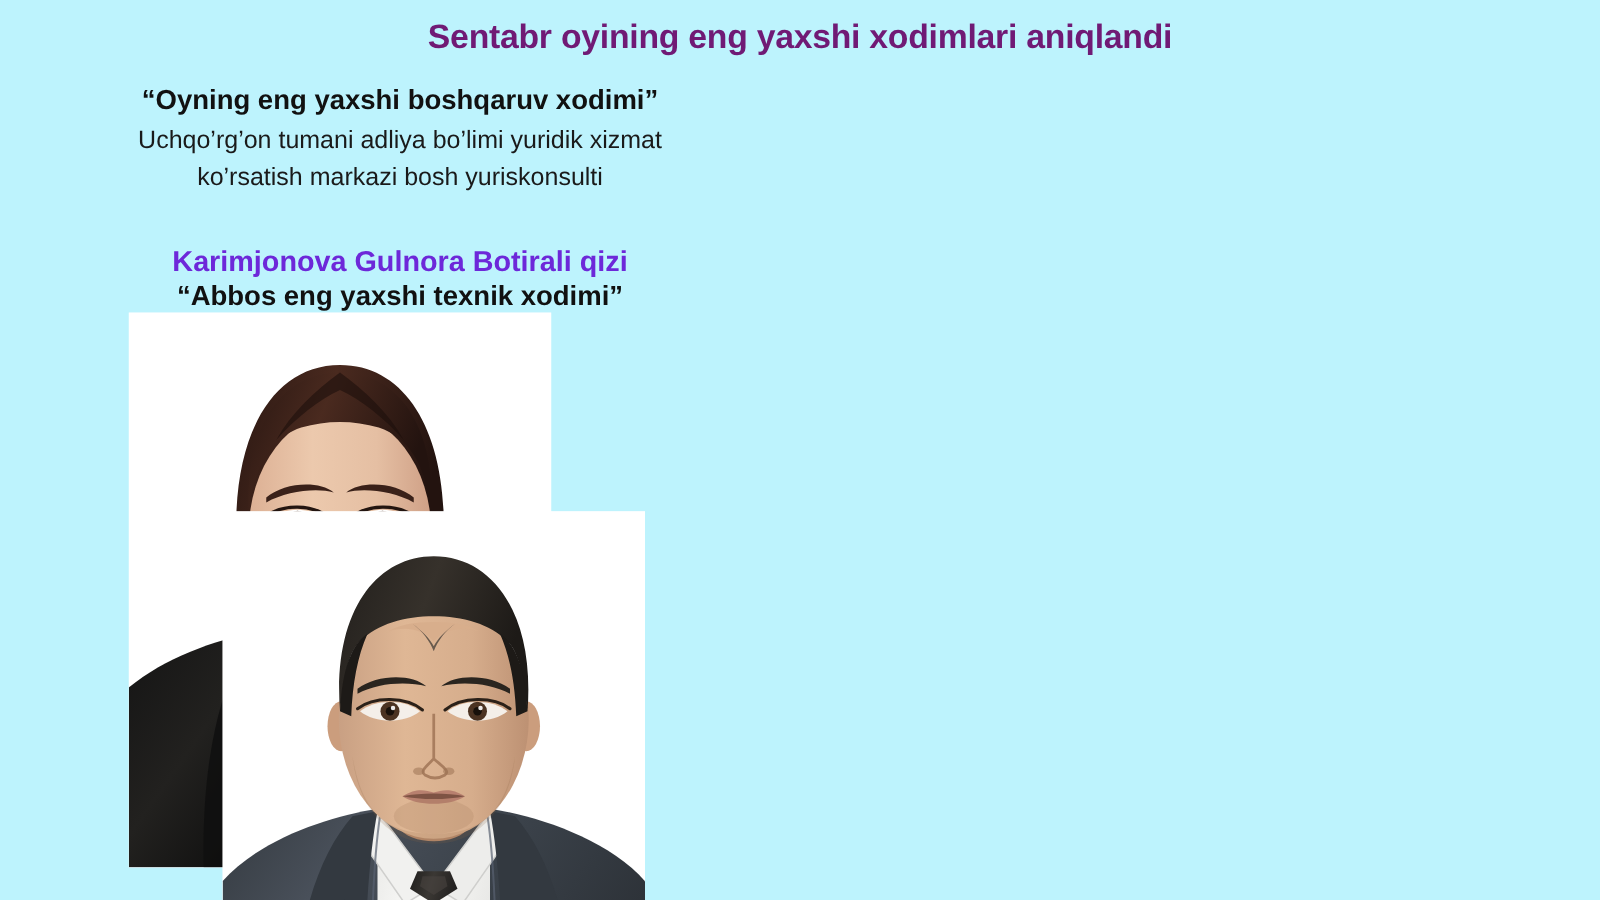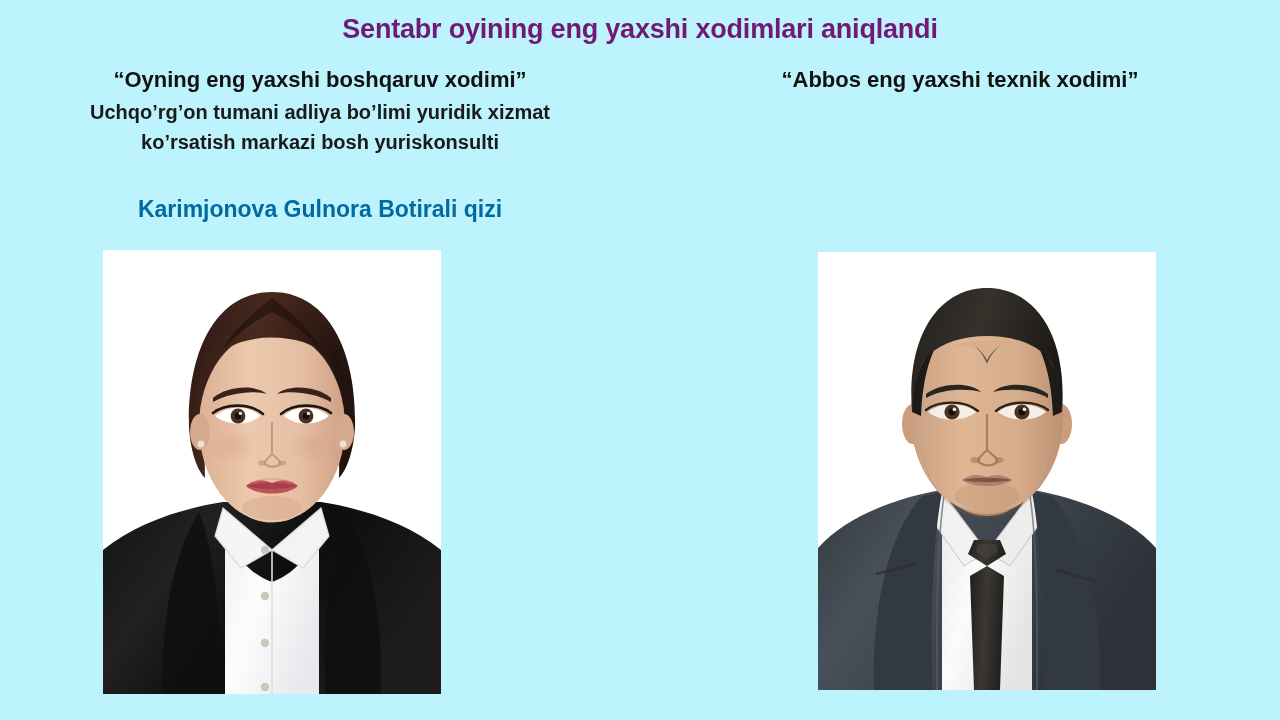--- a/index.html
+++ b/index.html
@@ -39,52 +39,52 @@
   }
 
   
   .columns {
     position: absolute;
     top: 66px;
     left: 0;
     width: 1280px;
     height: 640px;
     display: flex;
-    flex-direction: row;
+    flex-direction: column;
   }
   .column {
     width: 640px;
     position: relative;
     display: flex;
     flex-direction: column;
     align-items: center;
   }
 
   .award-title {
     font-size: 22px;
     font-weight: bold;
     color: #111111;
     text-align: center;
     line-height: 28px;
     margin: 0;
     white-space: nowrap;
   }
   .award-desc {
     font-size: 20px;
-    font-weight: bold;
+    font-weight: normal;
     color: #1a1a1a;
     text-align: center;
     line-height: 30px;
     margin: 3px 0 0 0;
     max-width: 600px;
   }
   .person-name {
     font-size: 23px;
     font-weight: bold;
-    color: #0369a1;
+    color: #6d28d9;
     text-align: center;
     line-height: 28px;
     margin: 0;
     white-space: nowrap;
   }
   .col-left .person-name { margin-top: 38px; }
   .col-right .person-name { margin-top: 38px; }
 
   
   .photo-frame {

